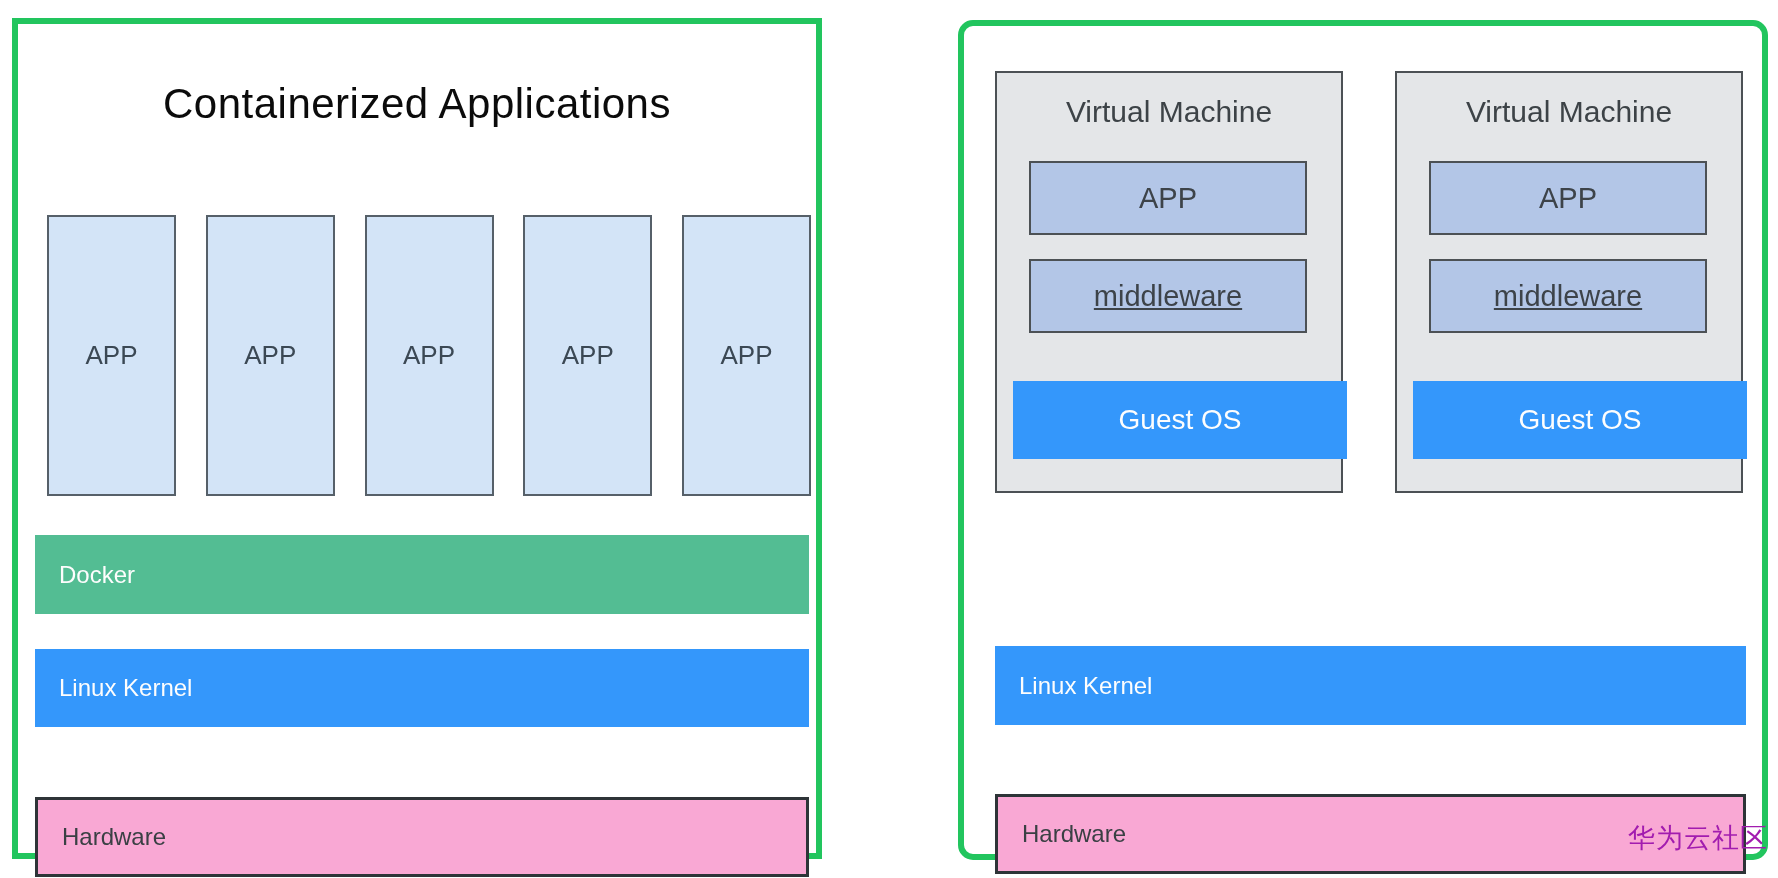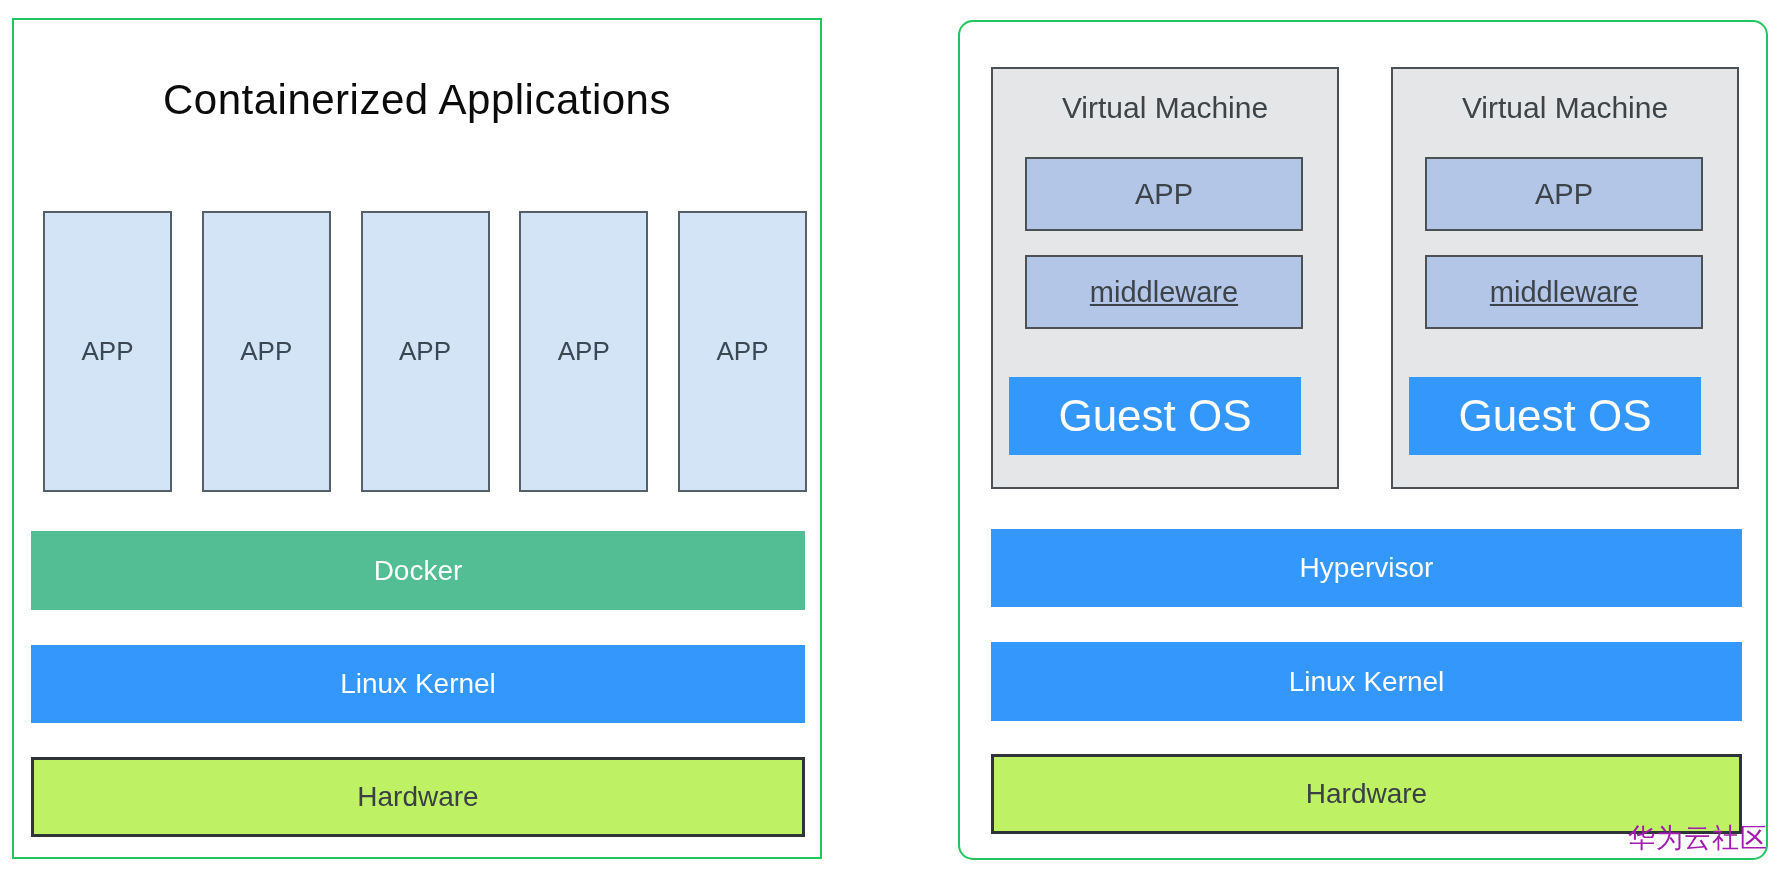--- a/index.html
+++ b/index.html
@@ -7,21 +7,21 @@
     position: relative;
     width: 1778px;
     height: 878px;
     background: #ffffff;
     font-family: "Liberation Sans", sans-serif;
     overflow: hidden;
   }
   .panel {
     position: absolute;
     box-sizing: border-box;
-    border: 2px solid #22c55e;
+    border: 6px solid #22c55e;
     background: #ffffff;
   }
   #left-panel  { left: 12px;  top: 18px; width: 810px; height: 841px; }
   #right-panel { left: 958px; top: 20px; width: 810px; height: 840px; border-radius: 15px; }
 
   .panel-title {
     position: absolute;
     left: 0; right: 0;
     top: 56px;
     margin: 0;
@@ -51,30 +51,31 @@
     font-size: 26px;
     color: #3b4854;
   }
 
   
   .bar {
     position: absolute;
     box-sizing: border-box;
     display: flex;
     align-items: center;
-    justify-content: center;
-    font-size: 28px;
+    font-size: 24px;
     color: #fdfdfd;
+    padding-left: 24px;
   }
   .bar.green { background: #53bd93; }
   .bar.blue  { background: #3497fb; }
   .bar.hardware {
-    background: #bef264;
+    background: #f9a8d4;
     border: 3px solid #2e3438;
     color: #3a4044;
+    margin-top: 36px;
   }
   #lp-docker   { left: 17px; top: 511px; width: 774px; height: 79px; }
   #lp-kernel   { left: 17px; top: 625px; width: 774px; height: 78px; }
   #lp-hardware { left: 17px; top: 737px; width: 774px; height: 80px; }
 
   
   .vm {
     position: absolute;
     top: 45px;
     width: 348px; height: 422px;
@@ -105,26 +106,26 @@
     align-items: center;
     justify-content: center;
     font-size: 29px;
     color: #3d4349;
   }
   .vm-app { top: 88px; }
   .vm-mw  { top: 186px; text-decoration: underline; }
   .guest-os {
     position: absolute;
     left: 16px; top: 308px;
-    width: 292px; height: 78px;
+    width: 334px; height: 78px;
     display: flex;
     align-items: center;
     justify-content: center;
     background: #3497fb;
-    font-size: 44px;
+    font-size: 28px;
     color: #fdfdfd;
   }
   #rp-hypervisor { left: 31px; top: 507px; width: 751px; height: 78px; }
   #rp-kernel     { left: 31px; top: 620px; width: 751px; height: 79px; }
   #rp-hardware   { left: 31px; top: 732px; width: 751px; height: 80px; }
 
   .watermark {
     position: absolute;
     left: 1628px;
     top: 820px;
@@ -192,23 +193,20 @@
         <span>APP</span>
       </div>
       <div class="vm-box vm-mw">
         <span>middleware</span>
       </div>
       <div class="guest-os">
         <span>Guest OS</span>
       </div>
     </div>
 
-    <div class="bar blue" id="rp-hypervisor">
-      <span>Hypervisor</span>
-    </div>
     <div class="bar blue" id="rp-kernel">
       <span>Linux Kernel</span>
     </div>
     <div class="bar hardware" id="rp-hardware">
       <span>Hardware</span>
     </div>
   </section>
 
   <div class="watermark">华为云社区</div>
 

